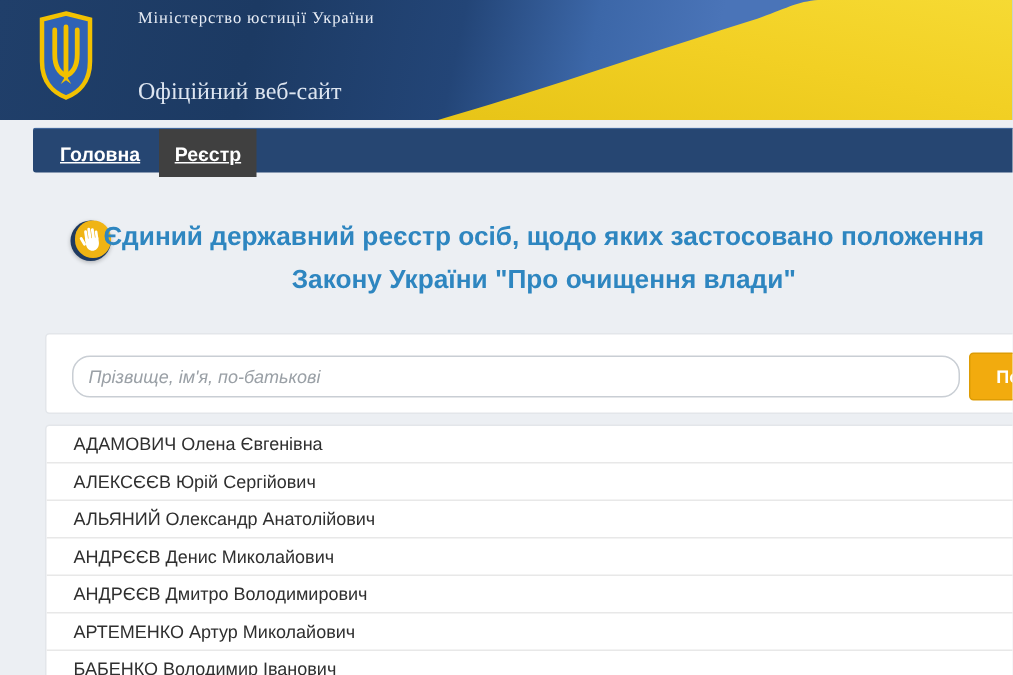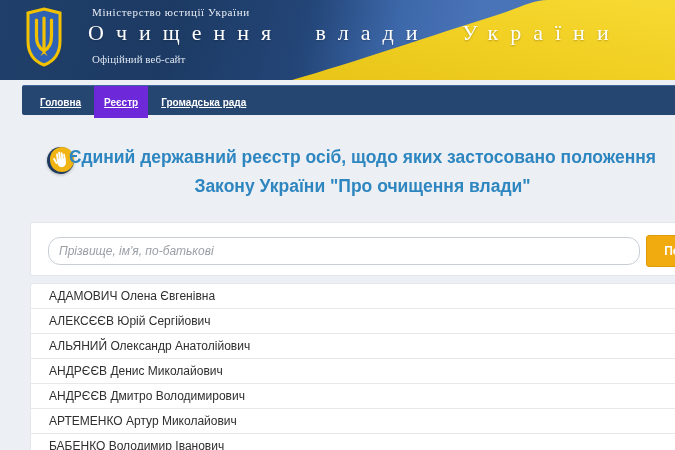--- a/index.html
+++ b/index.html
@@ -26,36 +26,36 @@
   }
   .hdr-title {
     position:absolute; left:88px; top:20px; white-space:nowrap;
     font-family:"Liberation Serif", serif;
     font-size:22px; color:#ffffff; letter-spacing:12px; word-spacing:15px;
     text-shadow:0 1px 2px rgba(0,0,0,0.25);
   }
   .hdr-subtitle {
     position:absolute; left:92px; top:53px;
     font-family:"Liberation Serif", serif;
-    font-size:11px; color:#dde5f0;
+    font-size:16px; color:#dde5f0;
   }
 
   
   .main-nav {
     position:absolute; left:22px; top:85px; width:660px; height:30px;
     background:#264672; border-top:1px solid #3f659a; border-radius:2px;
     display:flex; align-items:stretch; padding-left:8px;
   }
   .main-nav a {
     display:flex; align-items:center; padding:16px 10px;
-    color:#ffffff; font-size:10px; font-weight:bold;
+    color:#ffffff; font-size:13px; font-weight:bold;
     text-decoration:underline; cursor:pointer;
   }
   .main-nav a.active {
-    background:#6d28d9; text-decoration:underline; margin:0 3px;
+    background:#404040; text-decoration:underline; margin:0 3px;
   }
 
   
   .stop-icon {
     position:absolute; left:47px; top:147px; width:27px; height:27px;
     border-radius:50%; background:#1f3a60;
     box-shadow:0 1px 3px rgba(0,0,0,0.25);
   }
   .stop-icon .inner {
     position:absolute; left:2.5px; top:0px; width:24.5px; height:24.5px;
@@ -121,28 +121,26 @@
     <path d="M20 2 L36 6 V34 C36 48 28 55 20 58 C12 55 4 48 4 34 V6 Z" fill="#2f62b5" stroke="#f2c100" stroke-width="3"></path>
     <g stroke="#f2c100" stroke-width="3.2" fill="none" stroke-linecap="round">
       <path d="M20 11 V44"></path>
       <path d="M12.5 13 V29 C12.5 37 15 41.5 20 43.5"></path>
       <path d="M27.5 13 V29 C27.5 37 25 41.5 20 43.5"></path>
     </g>
     <path d="M20 43 L16.5 49 L20 46.5 L23.5 49 Z" fill="#f2c100"></path>
   </svg>
 
   <div class="hdr-ministry">Міністерство юстиції України</div>
-  <div class="hdr-title">Очищення влади України</div>
   <div class="hdr-subtitle">Офіційний веб-сайт</div>
 </div>
 
 <div class="main-nav">
   <a>Головна</a>
   <a class="active">Реєстр</a>
-  <a>Громадська рада</a>
 </div>
 
 <div class="stop-icon">
   <div class="inner"></div>
   <svg width="17" height="19" viewBox="0 0 24 26" fill="#ffffff">
     <rect x="6.8" y="4" width="2.7" height="11" rx="1.35"></rect>
     <rect x="10.1" y="2" width="2.7" height="12" rx="1.35"></rect>
     <rect x="13.4" y="3" width="2.7" height="11.5" rx="1.35"></rect>
     <rect x="16.7" y="5.5" width="2.5" height="9" rx="1.25"></rect>
     <rect x="3" y="9.5" width="2.7" height="9" rx="1.35" transform="rotate(-22 4.35 14)"></rect>

